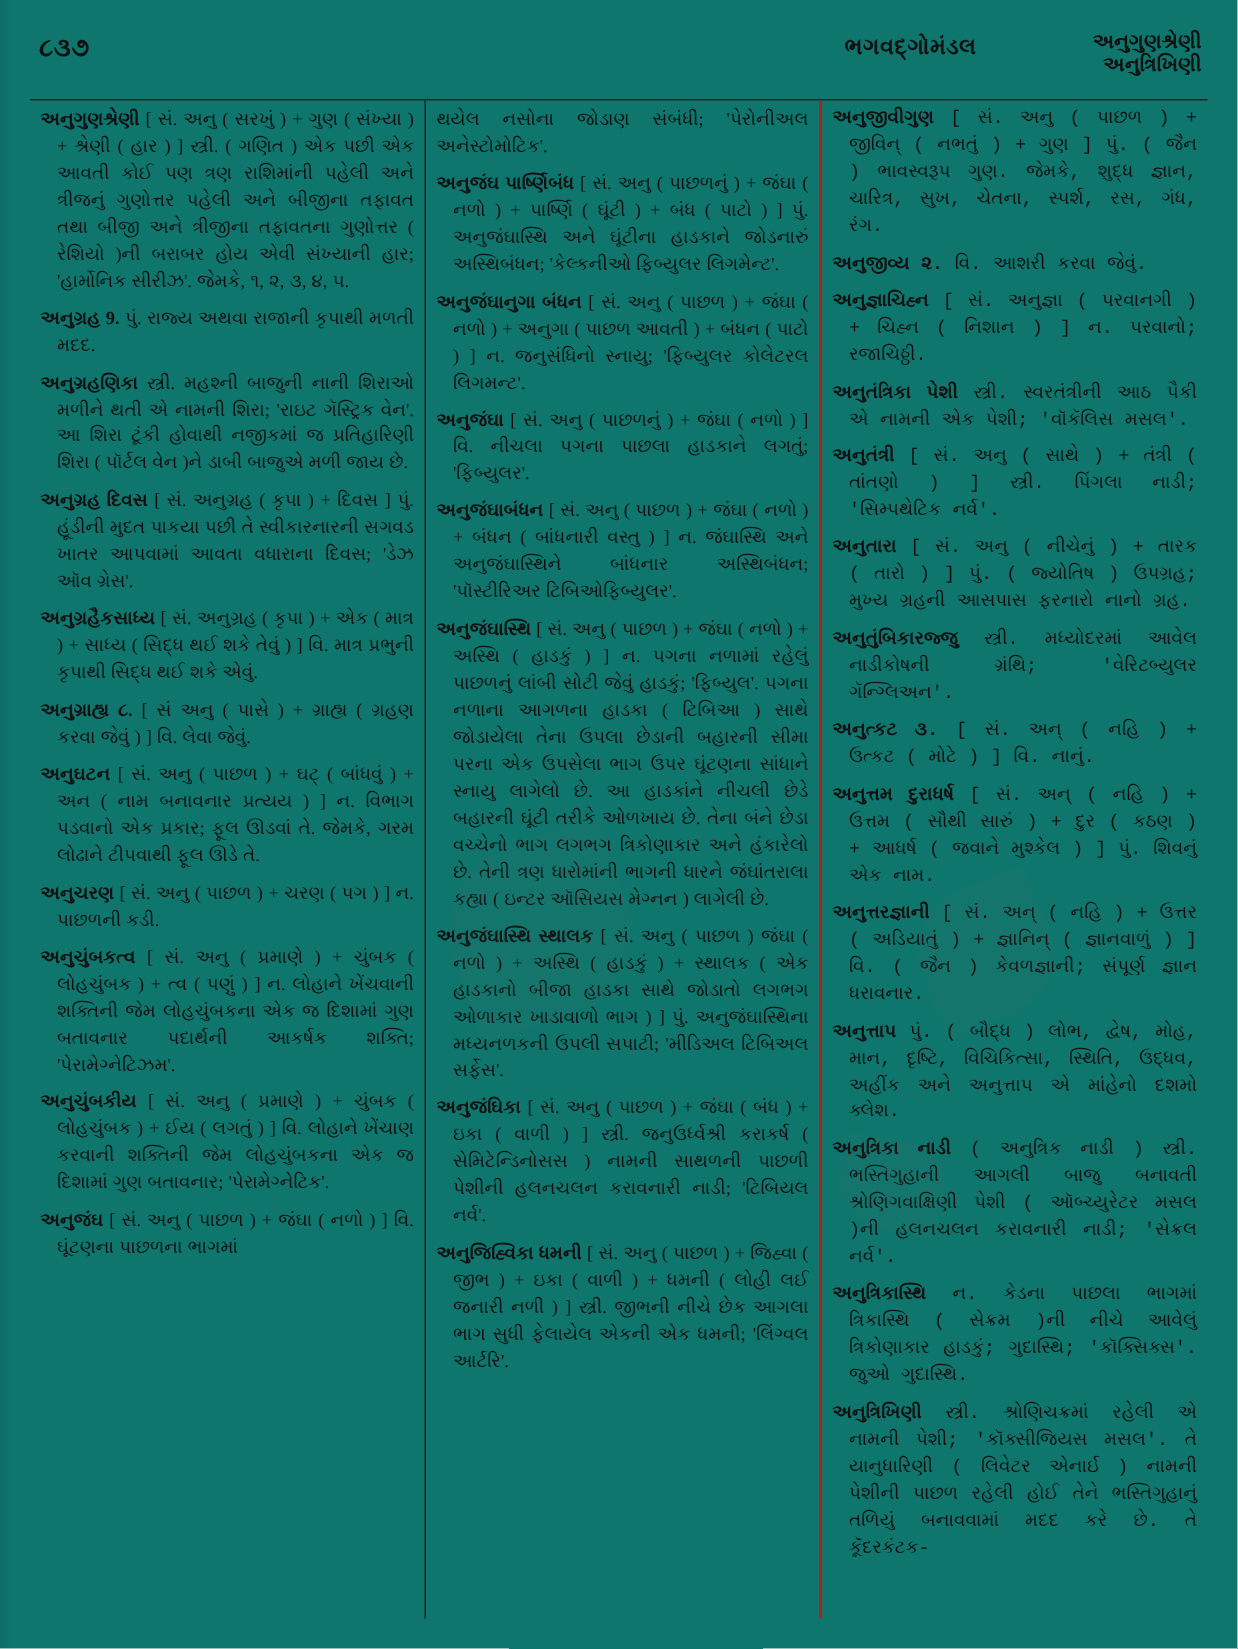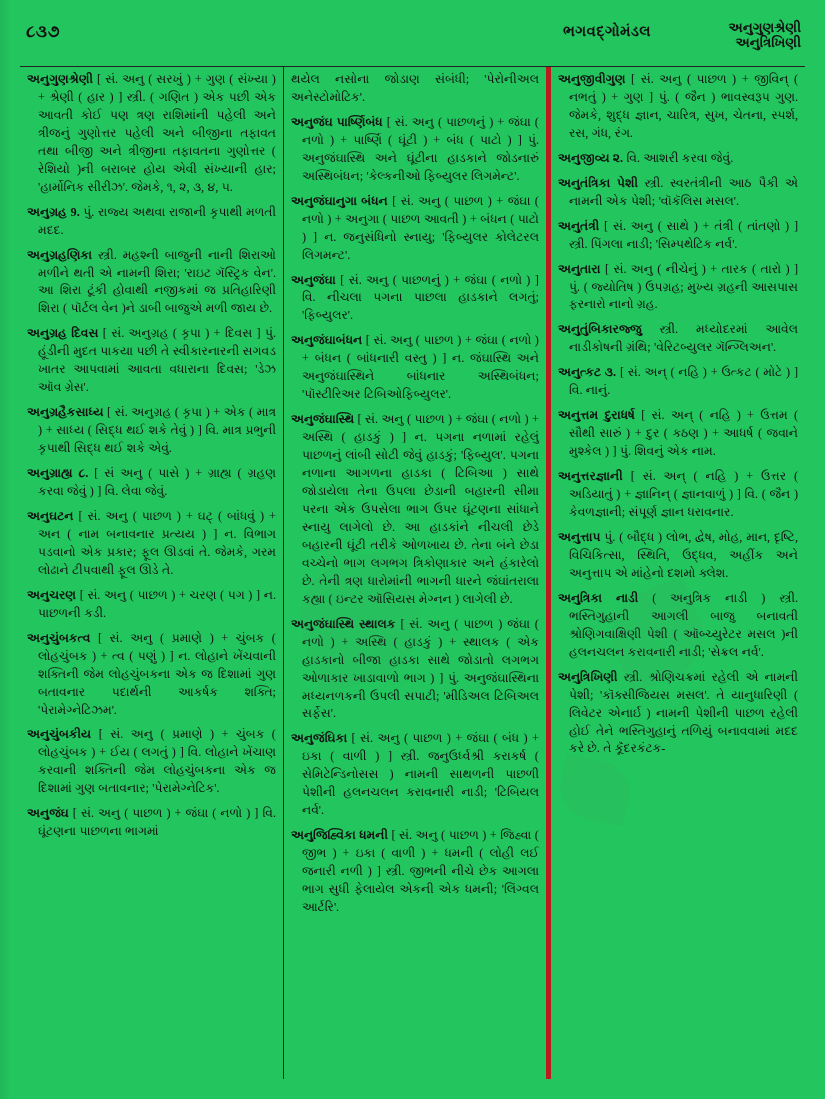--- a/index.html
+++ b/index.html
@@ -15,21 +15,21 @@
     color: #111111;
     overflow: hidden;
     position: relative;
   }
   .page {
     position: relative;
     width: 825px;
     height: 1099px;
     box-sizing: border-box;
     padding: 20px 18px 10px 18px;
-    background: #22c55e;
+    background: #0f766e;
   }
 
   
   .runhead {
     display: flex;
     align-items: flex-start;
     justify-content: space-between;
     height: 44px;
     padding: 0 6px 0 8px;
     box-sizing: border-box;
@@ -73,21 +73,21 @@
     margin: 0 2px;
     box-sizing: border-box;
   }
   .col {
     box-sizing: border-box;
     padding: 4px 7px 0 7px;
     overflow: hidden;
   }
   .col.c1 { width: 265px; }
   .col.c2 { width: 265px; border-left: 1px solid #222; }
-  .col.c3 { width: 261px; border-left: 5px solid #b91c1c; }
+  .col.c3 { width: 261px; border-left: 2px solid #b91c1c; font-family: Liberation Mono, monospace; }
 
   
   .entry {
     margin: 0 0 7px 0;
     font-size: 12.3px;
     line-height: 1.46;
     text-align: justify;
     text-justify: inter-word;
     word-spacing: 0.3px;
     text-indent: 0;
@@ -176,27 +176,29 @@
         <p class="entry"><span class="hw">અનુજંઘા</span><span> [ સં. અનુ ( પાછળનું ) + જંઘા ( નળો ) ] વિ. નીચલા પગના પાછલા હાડકાને લગતું; 'ફિબ્યુલર'.</span></p>
         <p class="entry"><span class="hw">અનુજંઘાબંધન</span><span> [ સં. અનુ ( પાછળ ) + જંઘા ( નળો ) + બંધન ( બાંધનારી વસ્તુ ) ] ન. જંઘાસ્થિ અને અનુજંઘાસ્થિને બાંધનાર અસ્થિબંધન; 'પૉસ્ટીરિઅર ટિબિઓફિબ્યુલર'.</span></p>
         <p class="entry"><span class="hw">અનુજંઘાસ્થિ</span><span> [ સં. અનુ ( પાછળ ) + જંઘા ( નળો ) + અસ્થિ ( હાડકું ) ] ન. પગના નળામાં રહેલું પાછળનું લાંબી સોટી જેવું હાડકું; 'ફિબ્યુલ'. પગના નળાના આગળના હાડકા ( ટિબિઆ ) સાથે જોડાયેલા તેના ઉપલા છેડાની બહારની સીમા પરના એક ઉપસેલા ભાગ ઉપર ઘૂંટણના સાંધાને સ્નાયુ લાગેલો છે. આ હાડકાંને નીચલી છેડે બહારની ઘૂંટી તરીકે ઓળખાય છે. તેના બંને છેડા વચ્ચેનો ભાગ લગભગ ત્રિકોણાકાર અને હંકારેલો છે. તેની ત્રણ ધારોમાંની ભાગની ધારને જંઘાંતરાલા કહ્યા ( ઇન્ટર ઑસિયસ મેગ્નન ) લાગેલી છે.</span></p>
         <p class="entry"><span class="hw">અનુજંઘાસ્થિ સ્થાલક</span><span> [ સં. અનુ ( પાછળ ) જંઘા ( નળો ) + અસ્થિ ( હાડકું ) + સ્થાલક ( એક હાડકાનો બીજા હાડકા સાથે જોડાતો લગભગ ઓળાકાર ખાડાવાળો ભાગ ) ] પું. અનુજંઘાસ્થિના મધ્યનળકની ઉપલી સપાટી; 'મીડિઅલ ટિબિઅલ સર્ફેસ'.</span></p>
         <p class="entry"><span class="hw">અનુજંઘિકા</span><span> [ સં. અનુ ( પાછળ ) + જંઘા ( બંધ ) + ઇકા ( વાળી ) ] સ્ત્રી. જનુઉર્ધ્વશ્રી કરાકર્ષ ( સેમિટેન્ડિનોસસ ) નામની સાથળની પાછળી પેશીની હલનચલન કરાવનારી નાડી; 'ટિબિયલ નર્વ'.</span></p>
         <p class="entry"><span class="hw">અનુજિહ્વિકા ધમની</span><span> [ સં. અનુ ( પાછળ ) + જિહ્વા ( જીભ ) + ઇકા ( વાળી ) + ધમની ( લોહી લઈ જનારી નળી ) ] સ્ત્રી. જીભની નીચે છેક આગલા ભાગ સુધી ફેલાયેલ એકની એક ધમની; 'લિંગ્વલ આર્ટરિ'.</span></p>
       </div>
     <div class="col c3">
         <p class="entry"><span class="hw">અનુજીવીગુણ</span><span> [ સં. અનુ ( પાછળ ) + જીવિન્ ( નભતું ) + ગુણ ] પું. ( જૈન ) ભાવસ્વરૂપ ગુણ. જેમકે, શુદ્ધ જ્ઞાન, ચારિત્ર, સુખ, ચેતના, સ્પર્શ, રસ, ગંધ, રંગ.</span></p>
         <p class="entry"><span class="hw">અનુજીવ્ય ૨.</span><span> વિ. આશરી કરવા જેવું.</span></p>
+        <p class="entry"><span class="hw">અનુજ્ઞાચિહ્ન</span><span> [ સં. અનુજ્ઞા ( પરવાનગી ) + ચિહ્ન ( નિશાન ) ] ન. પરવાનો; રજાચિઠ્ઠી.</span></p>
         <p class="entry"><span class="hw">અનુતંત્રિકા પેશી</span><span> સ્ત્રી. સ્વરતંત્રીની આઠ પૈકી એ નામની એક પેશી; 'વૉકૅલિસ મસલ'.</span></p>
         <p class="entry"><span class="hw">અનુતંત્રી</span><span> [ સં. અનુ ( સાથે ) + તંત્રી ( તાંતણો ) ] સ્ત્રી. પિંગલા નાડી; 'સિમ્પથેટિક નર્વ'.</span></p>
         <p class="entry"><span class="hw">અનુતારા</span><span> [ સં. અનુ ( નીચેનું ) + તારક ( તારો ) ] પું. ( જ્યોતિષ ) ઉપગ્રહ; મુખ્ય ગ્રહની આસપાસ ફરનારો નાનો ગ્રહ.</span></p>
         <p class="entry"><span class="hw">અનુતુંબિકારજ્જુ</span><span> સ્ત્રી. મધ્યોદરમાં આવેલ નાડીકોષની ગ્રંથિ; 'વેરિટબ્યુલર ગૅન્ગ્લિઅન'.</span></p>
         <p class="entry"><span class="hw">અનુત્કટ ૩.</span><span> [ સં. અન્ ( નહિ ) + ઉત્કટ ( મોટે ) ] વિ. નાનું.</span></p>
         <p class="entry"><span class="hw">અનુત્તમ દુરાધર્ષ</span><span> [ સં. અન્ ( નહિ ) + ઉત્તમ ( સૌથી સારું ) + દુર ( કઠણ ) + આધર્ષ ( જવાને મુશ્કેલ ) ] પું. શિવનું એક નામ.</span></p>
         <p class="entry"><span class="hw">અનુત્તરજ્ઞાની</span><span> [ સં. અન્ ( નહિ ) + ઉત્તર ( અડિયાતું ) + જ્ઞાનિન્ ( જ્ઞાનવાળું ) ] વિ. ( જૈન ) કેવળજ્ઞાની; સંપૂર્ણ જ્ઞાન ધરાવનાર.</span></p>
         <p class="entry"><span class="hw">અનુત્તાપ</span><span> પું. ( બૌદ્ધ ) લોભ, દ્વેષ, મોહ, માન, દૃષ્ટિ, વિચિકિત્સા, સ્થિતિ, ઉદ્ધવ, અહીંક અને અનુત્તાપ એ માંહેનો દશમો ક્લેશ.</span></p>
         <p class="entry"><span class="hw">અનુત્રિકા નાડી</span><span> ( અનુત્રિક નાડી ) સ્ત્રી. ભસ્તિગુહાની આગલી બાજુ બનાવતી શ્રોણિગવાક્ષિણી પેશી ( ઑબ્ચ્યુરેટર મસલ )ની હલનચલન કરાવનારી નાડી; 'સેક્રલ નર્વ'.</span></p>
+        <p class="entry"><span class="hw">અનુત્રિકાસ્થિ</span><span> ન. કેડના પાછલા ભાગમાં ત્રિકાસ્થિ ( સેક્રમ )ની નીચે આવેલું ત્રિકોણાકાર હાડકું; ગુદાસ્થિ; 'કૉક્સિક્સ'. જુઓ ગુદાસ્થિ.</span></p>
         <p class="entry"><span class="hw">અનુત્રિખિણી</span><span> સ્ત્રી. શ્રોણિચક્રમાં રહેલી એ નામની પેશી; 'કૉક્સીજિયસ મસલ'. તે યાનુધારિણી ( લિવેટર એનાર્ઇ ) નામની પેશીની પાછળ રહેલી હોઈ તેને ભસ્તિગુહાનું તળિયું બનાવવામાં મદદ કરે છે. તે કૅૂંદરકંટક-</span></p>
       </div>
   </div>
 
   <div class="edge-shadow"></div>
 </div>
 
 </body></html>

